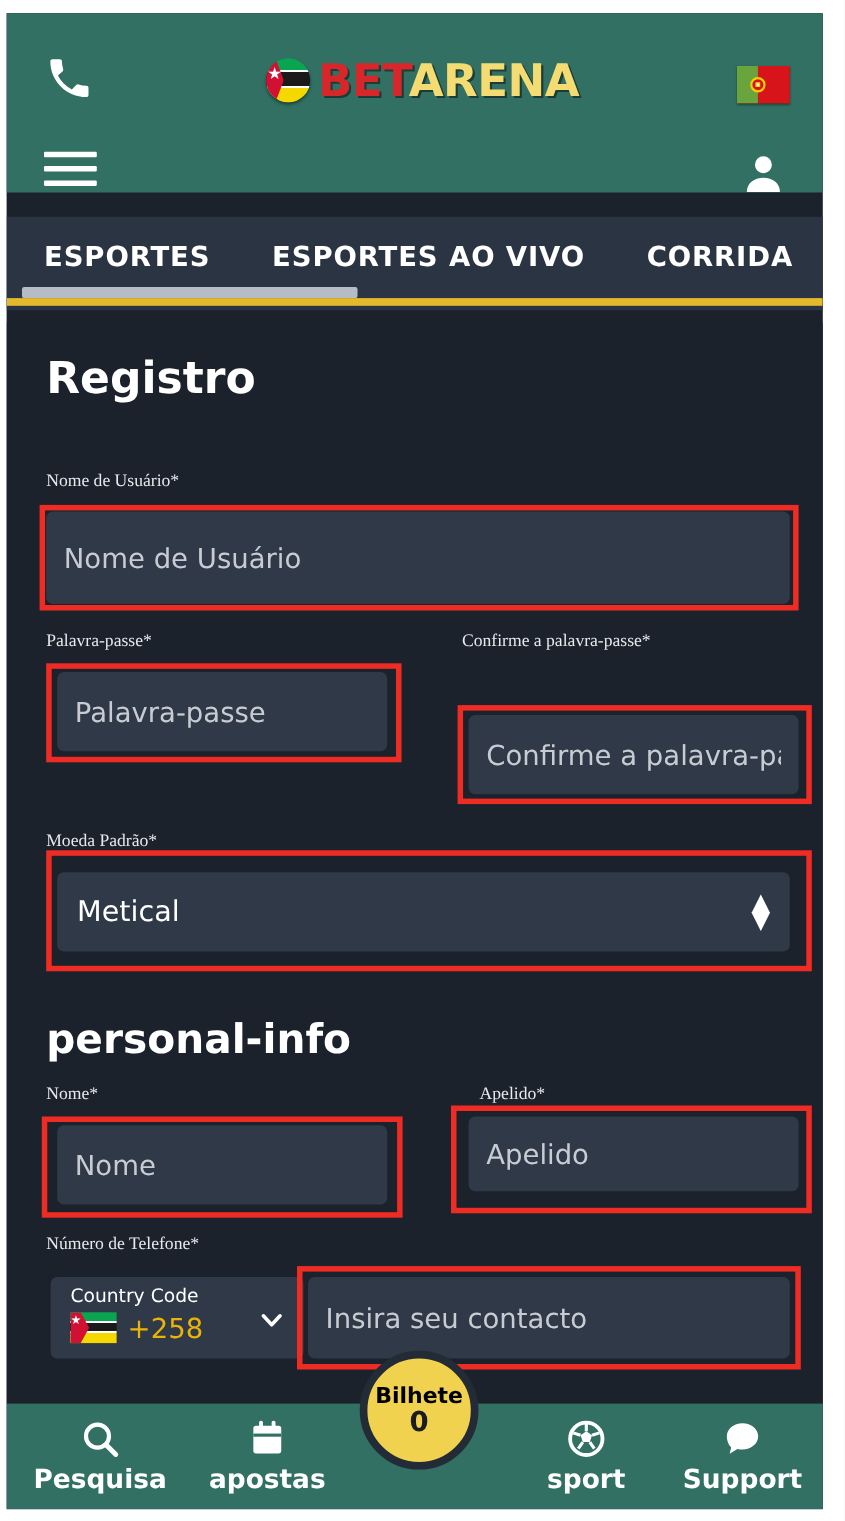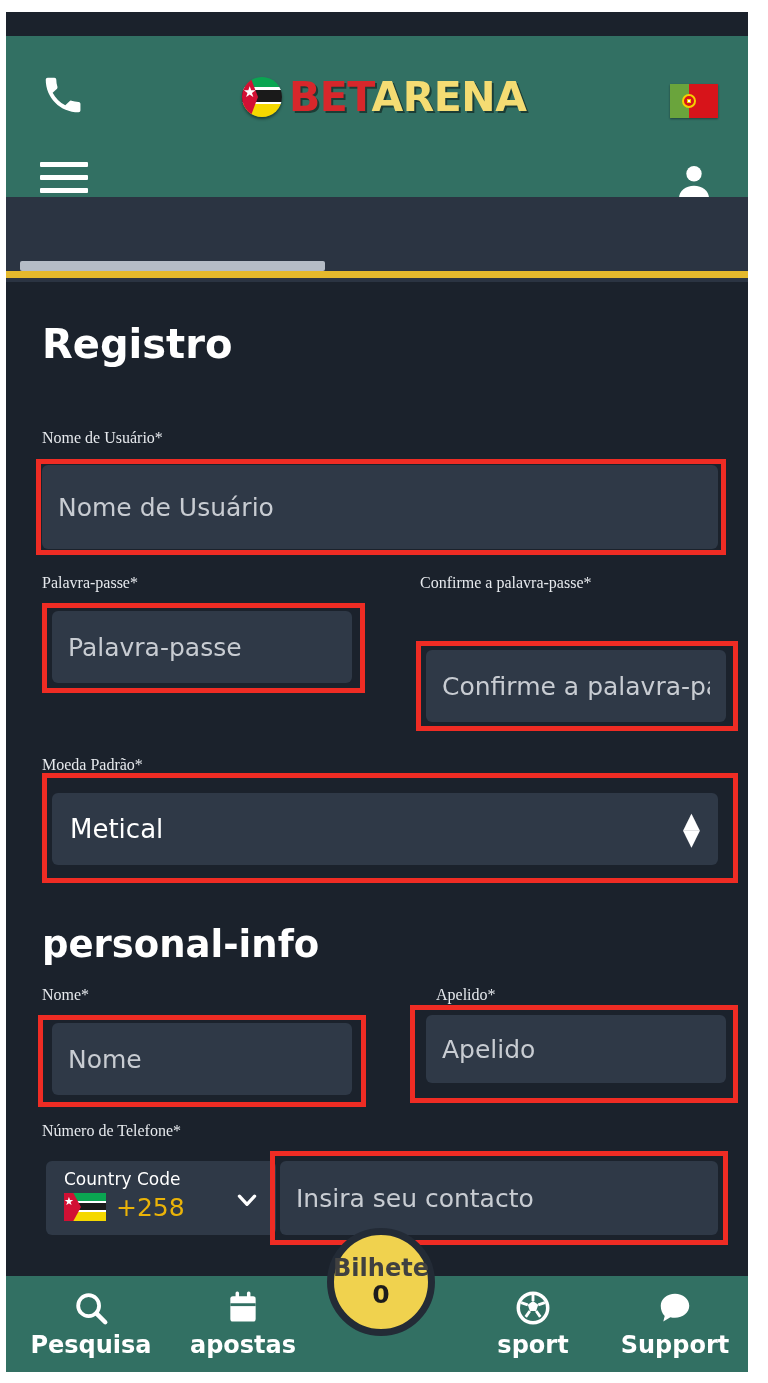--- a/index.html
+++ b/index.html
@@ -23,21 +23,20 @@
     overflow: hidden;
   }
 
   
   .header {
     position: absolute;
     left: 0; top: 0;
     width: 742px;
     height: 163px;
     background: #327063;
-    margin-top: 24px;
   }
   .phone-icon {
     position: absolute;
     left: 34px; top: 36px;
     width: 46px; height: 46px;
   }
   .logo-wrap {
     position: absolute;
     left: 236px; top: 35px;
     height: 52px;
@@ -353,22 +352,22 @@
     border: 7px solid #232b36;
     box-sizing: border-box;
     display: flex;
     flex-direction: column;
     align-items: center;
     justify-content: center;
     z-index: 60;
     cursor: pointer;
   }
   .fab-title {
-    color: #404040;
-    font-size: 24px;
+    color: #000000;
+    font-size: 20px;
     font-weight: bold;
     font-family: "DejaVu Sans", sans-serif;
     line-height: 1.1;
   }
   .fab-count {
     color: #1c1c1c;
     font-size: 25px;
     font-weight: bold;
     font-family: "DejaVu Sans", sans-serif;
     line-height: 1.1;
@@ -401,20 +400,25 @@
       <span></span>
     </div>
 
     <svg class="account-icon" viewBox="0 0 24 24">
       <circle cx="12" cy="7.5" r="4.2" fill="#ffffff"></circle>
       <path fill="#ffffff" d="M3.8 21c0-4.3 3.7-7 8.2-7s8.2 2.7 8.2 7z"></path>
     </svg>
   </div>
 
   <div class="navbar">
+    <div class="tabs">
+      <div class="tab">ESPORTES</div>
+      <div class="tab">ESPORTES AO VIVO</div>
+      <div class="tab">CORRIDA</div>
+    </div>
     <div class="scroll-track"></div>
     <div class="scroll-thumb"></div>
     <div class="gold-line"></div>
   </div>
 
   <div class="content">
 
     <div class="page-title">Registro</div>
 
     <div class="field-label" style="left:36px; top:135px;">Nome de Usuário*</div>

